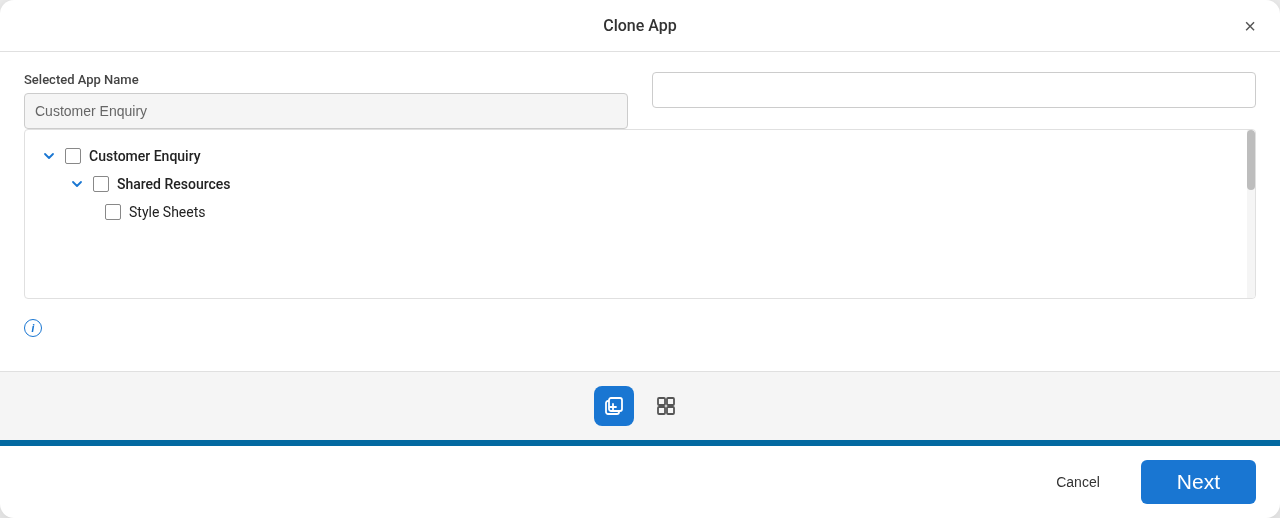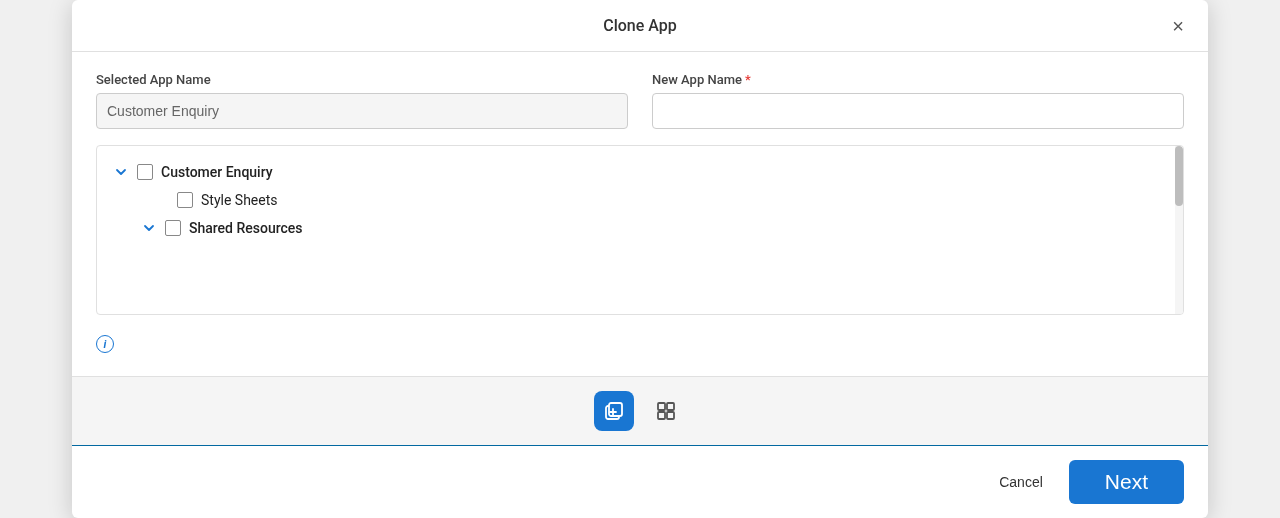--- a/index.html
+++ b/index.html
@@ -6,23 +6,23 @@
     body {
       font-family: -apple-system, BlinkMacSystemFont, 'Segoe UI', Roboto, sans-serif;
       background: #f0f0f0;
       display: flex;
       align-items: center;
       justify-content: center;
       min-height: 100vh;
     }
     .dialog {
       background: #fff;
-      width: 1136px;
+      width: 1280px;
       min-height: 518px;
-      border-radius: 6px;
+      border-radius: 14px;
       box-shadow: 0 4px 24px rgba(0,0,0,0.18);
       display: flex;
       flex-direction: column;
       position: relative;
       justify-content: space-between;
     }
     .dialog-header {
       display: flex;
       align-items: center;
       justify-content: center;
@@ -50,21 +50,21 @@
     }
     .dialog-body {
       flex: 1;
       padding: 20px 24px 0 24px;
       display: flex;
       flex-direction: column;
     }
     .form-row {
       display: flex;
       gap: 24px;
-      margin-bottom: 16px;
+      margin-bottom: 0;
     }
     .form-group {
       flex: 1;
       display: flex;
       flex-direction: column;
       gap: 6px;
     }
     .form-label {
       font-size: 13px;
       color: #444;
@@ -208,22 +208,22 @@
     }
     .icon-btn.inactive {
       background: transparent;
       color: #555;
     }
     .dialog-footer {
       display: flex;
       align-items: center;
       justify-content: flex-end;
       padding: 14px 24px;
-      gap: 10px;
-      border-top: 1px solid #0369a1;
+      gap: 25px;
+      border-top: 6px solid #0369a1;
     }
     .btn-cancel {
       background: none;
       border: none;
       font-size: 14px;
       color: #333;
       cursor: pointer;
       padding: 8px 16px;
       border-radius: 4px;
     }
@@ -249,53 +249,50 @@
   </div>
 
   <div class="dialog-body">
 
     <div class="form-row">
       <div class="form-group">
         <label class="form-label">Selected App Name</label>
         <input class="form-input disabled" type="text" value="Customer Enquiry" disabled="" style="">
       </div>
       <div class="form-group">
-        <label class="form-label">
-          <span>New App Name</span><span class="required-star">*</span>
-        </label>
         <input class="form-input" type="text" style="">
       </div>
     </div>
 
     <div class="tree-container">
       <div class="tree-content">
 
         <div class="tree-item level-1">
           <span class="chevron">
             <svg width="12" height="12" viewBox="0 0 12 12" fill="none">
               <path d="M2 4l4 4 4-4" stroke="#1976d2" stroke-width="1.8" stroke-linecap="round" stroke-linejoin="round"></path>
             </svg>
           </span>
           <div class="checkbox"></div>
           <span class="tree-label">Customer Enquiry</span>
         </div>
 
-        <div class="tree-item level-3">
-          <div class="checkbox"></div>
-          <span class="tree-label normal">Style Sheets</span>
-        </div>
-
         <div class="tree-item level-2">
           <span class="chevron">
             <svg width="12" height="12" viewBox="0 0 12 12" fill="none">
               <path d="M2 4l4 4 4-4" stroke="#1976d2" stroke-width="1.8" stroke-linecap="round" stroke-linejoin="round"></path>
             </svg>
           </span>
           <div class="checkbox"></div>
           <span class="tree-label">Shared Resources</span>
+        </div>
+
+        <div class="tree-item level-3">
+          <div class="checkbox"></div>
+          <span class="tree-label normal">Style Sheets</span>
         </div>
 
       </div>
 
       <div class="scrollbar-track">
         <div class="scrollbar-thumb"></div>
       </div>
     </div>
 
     <div class="footer-note">

